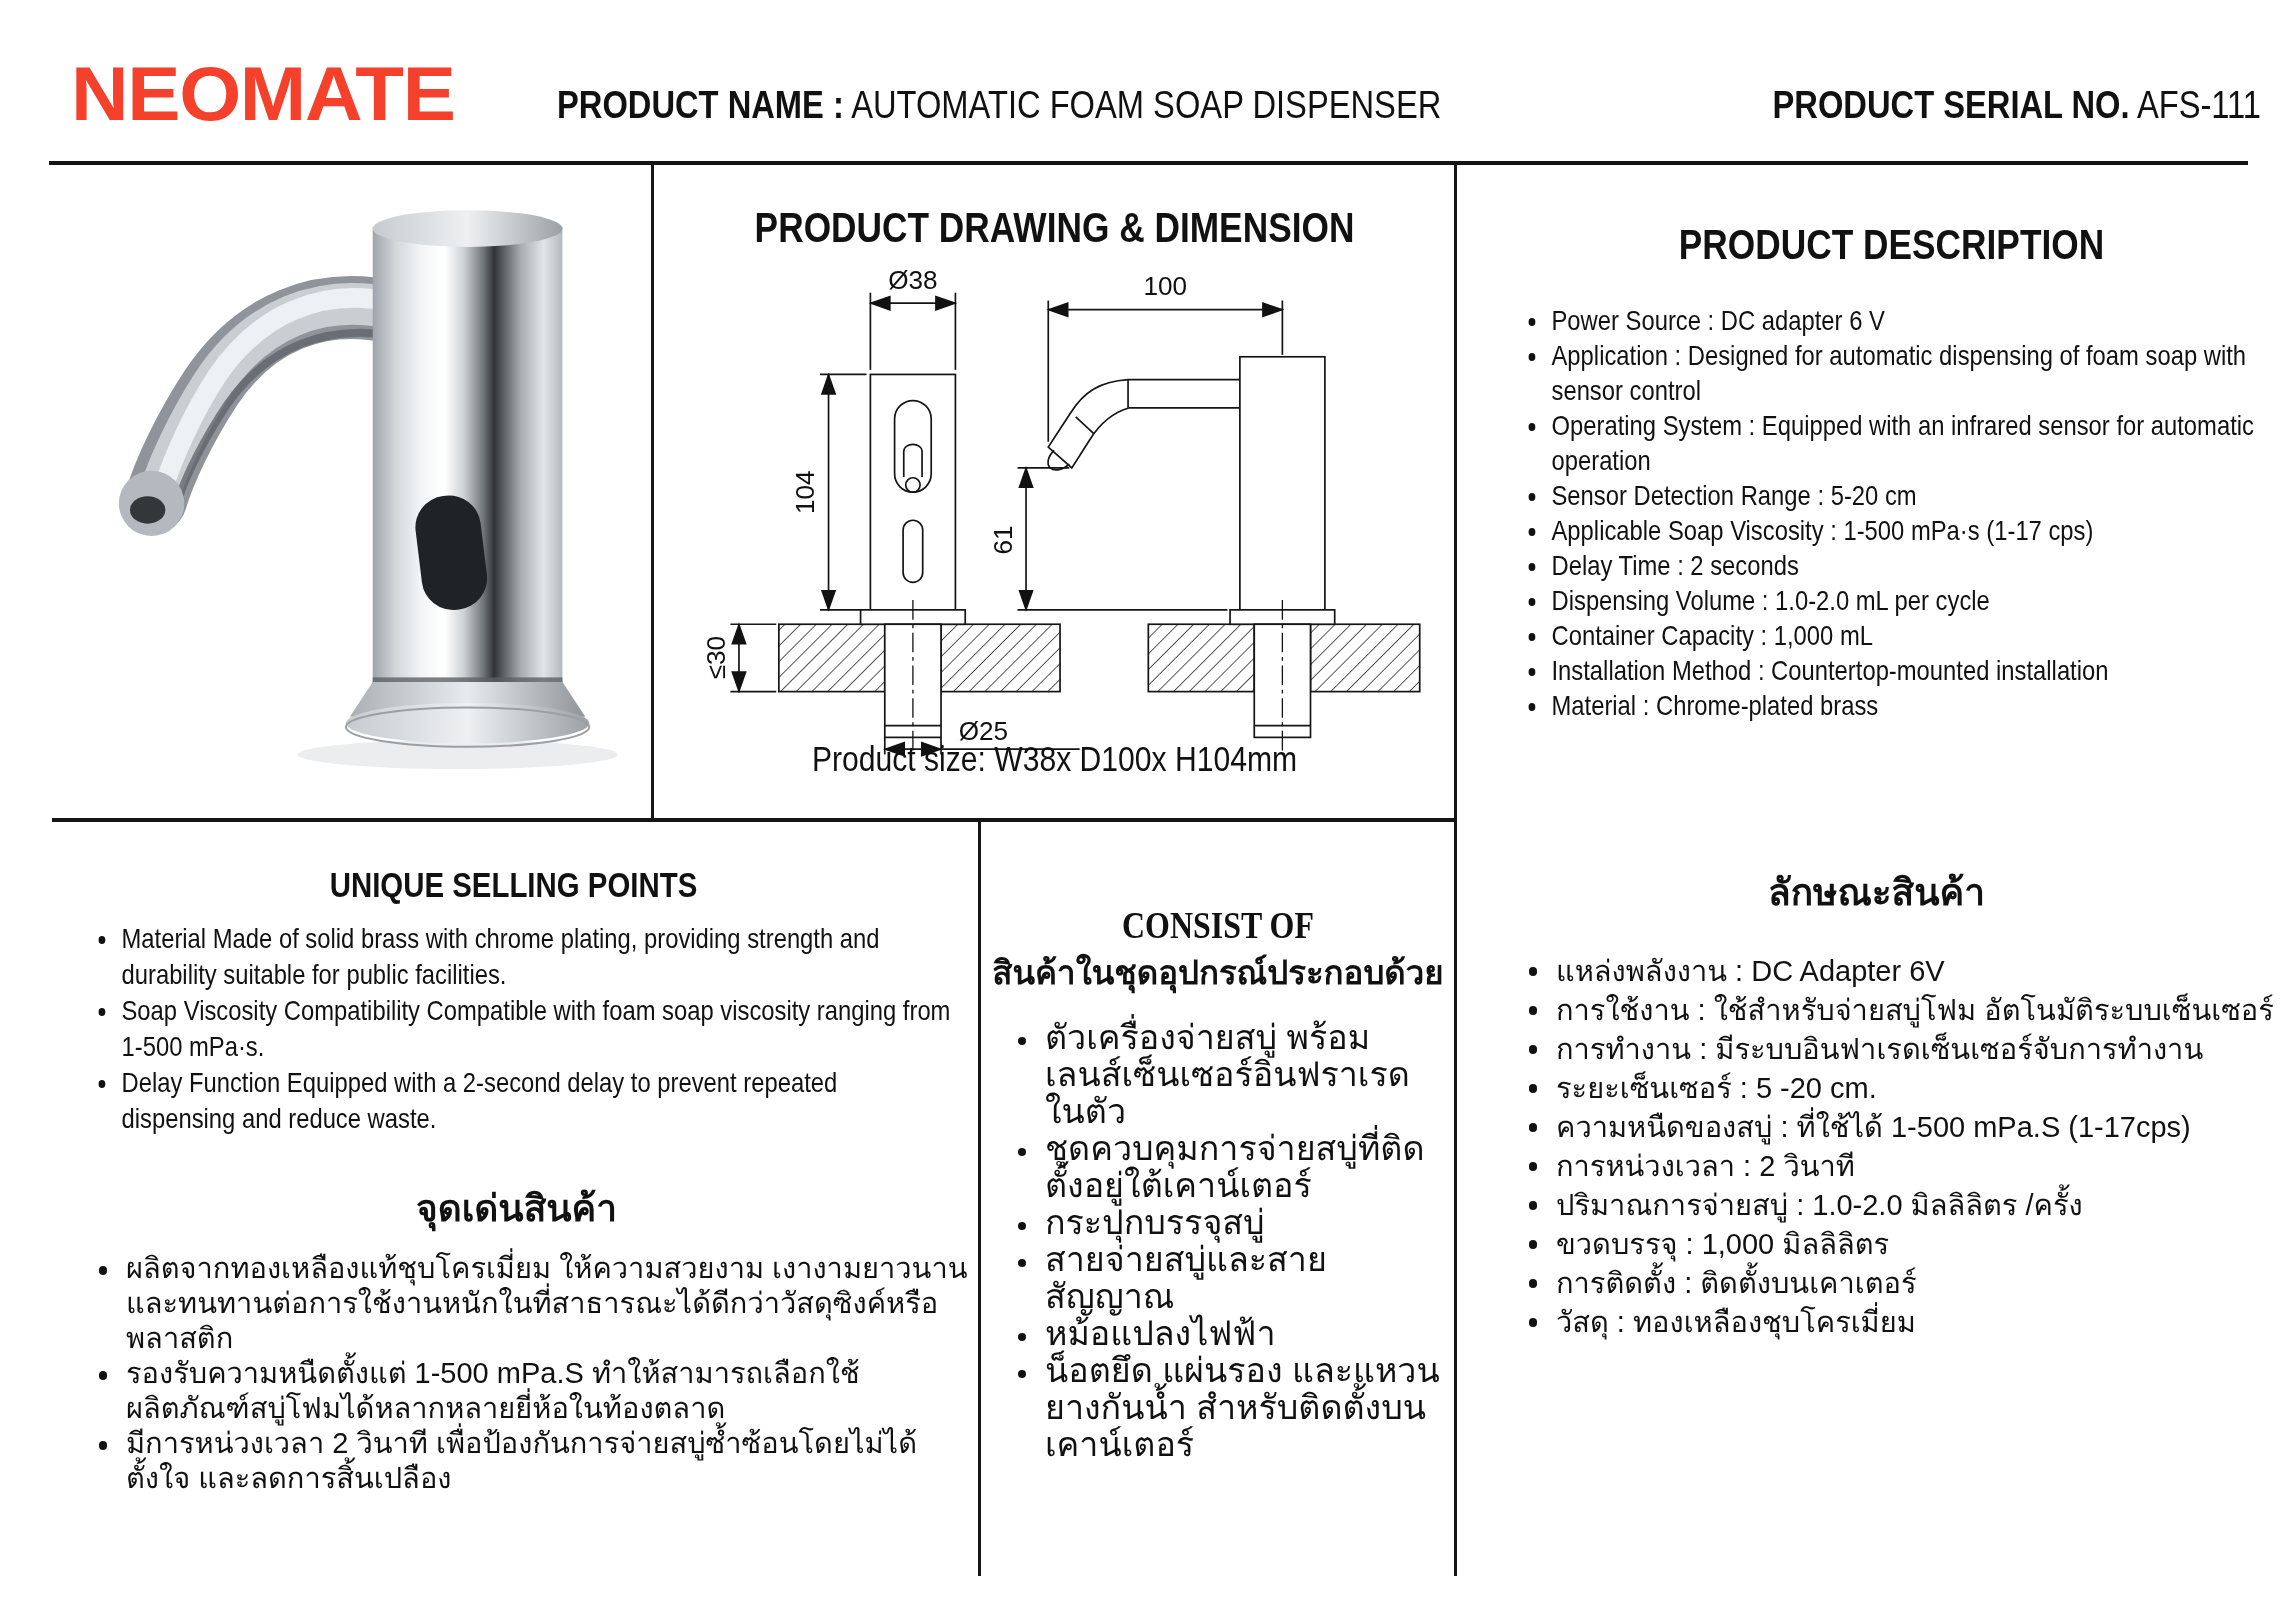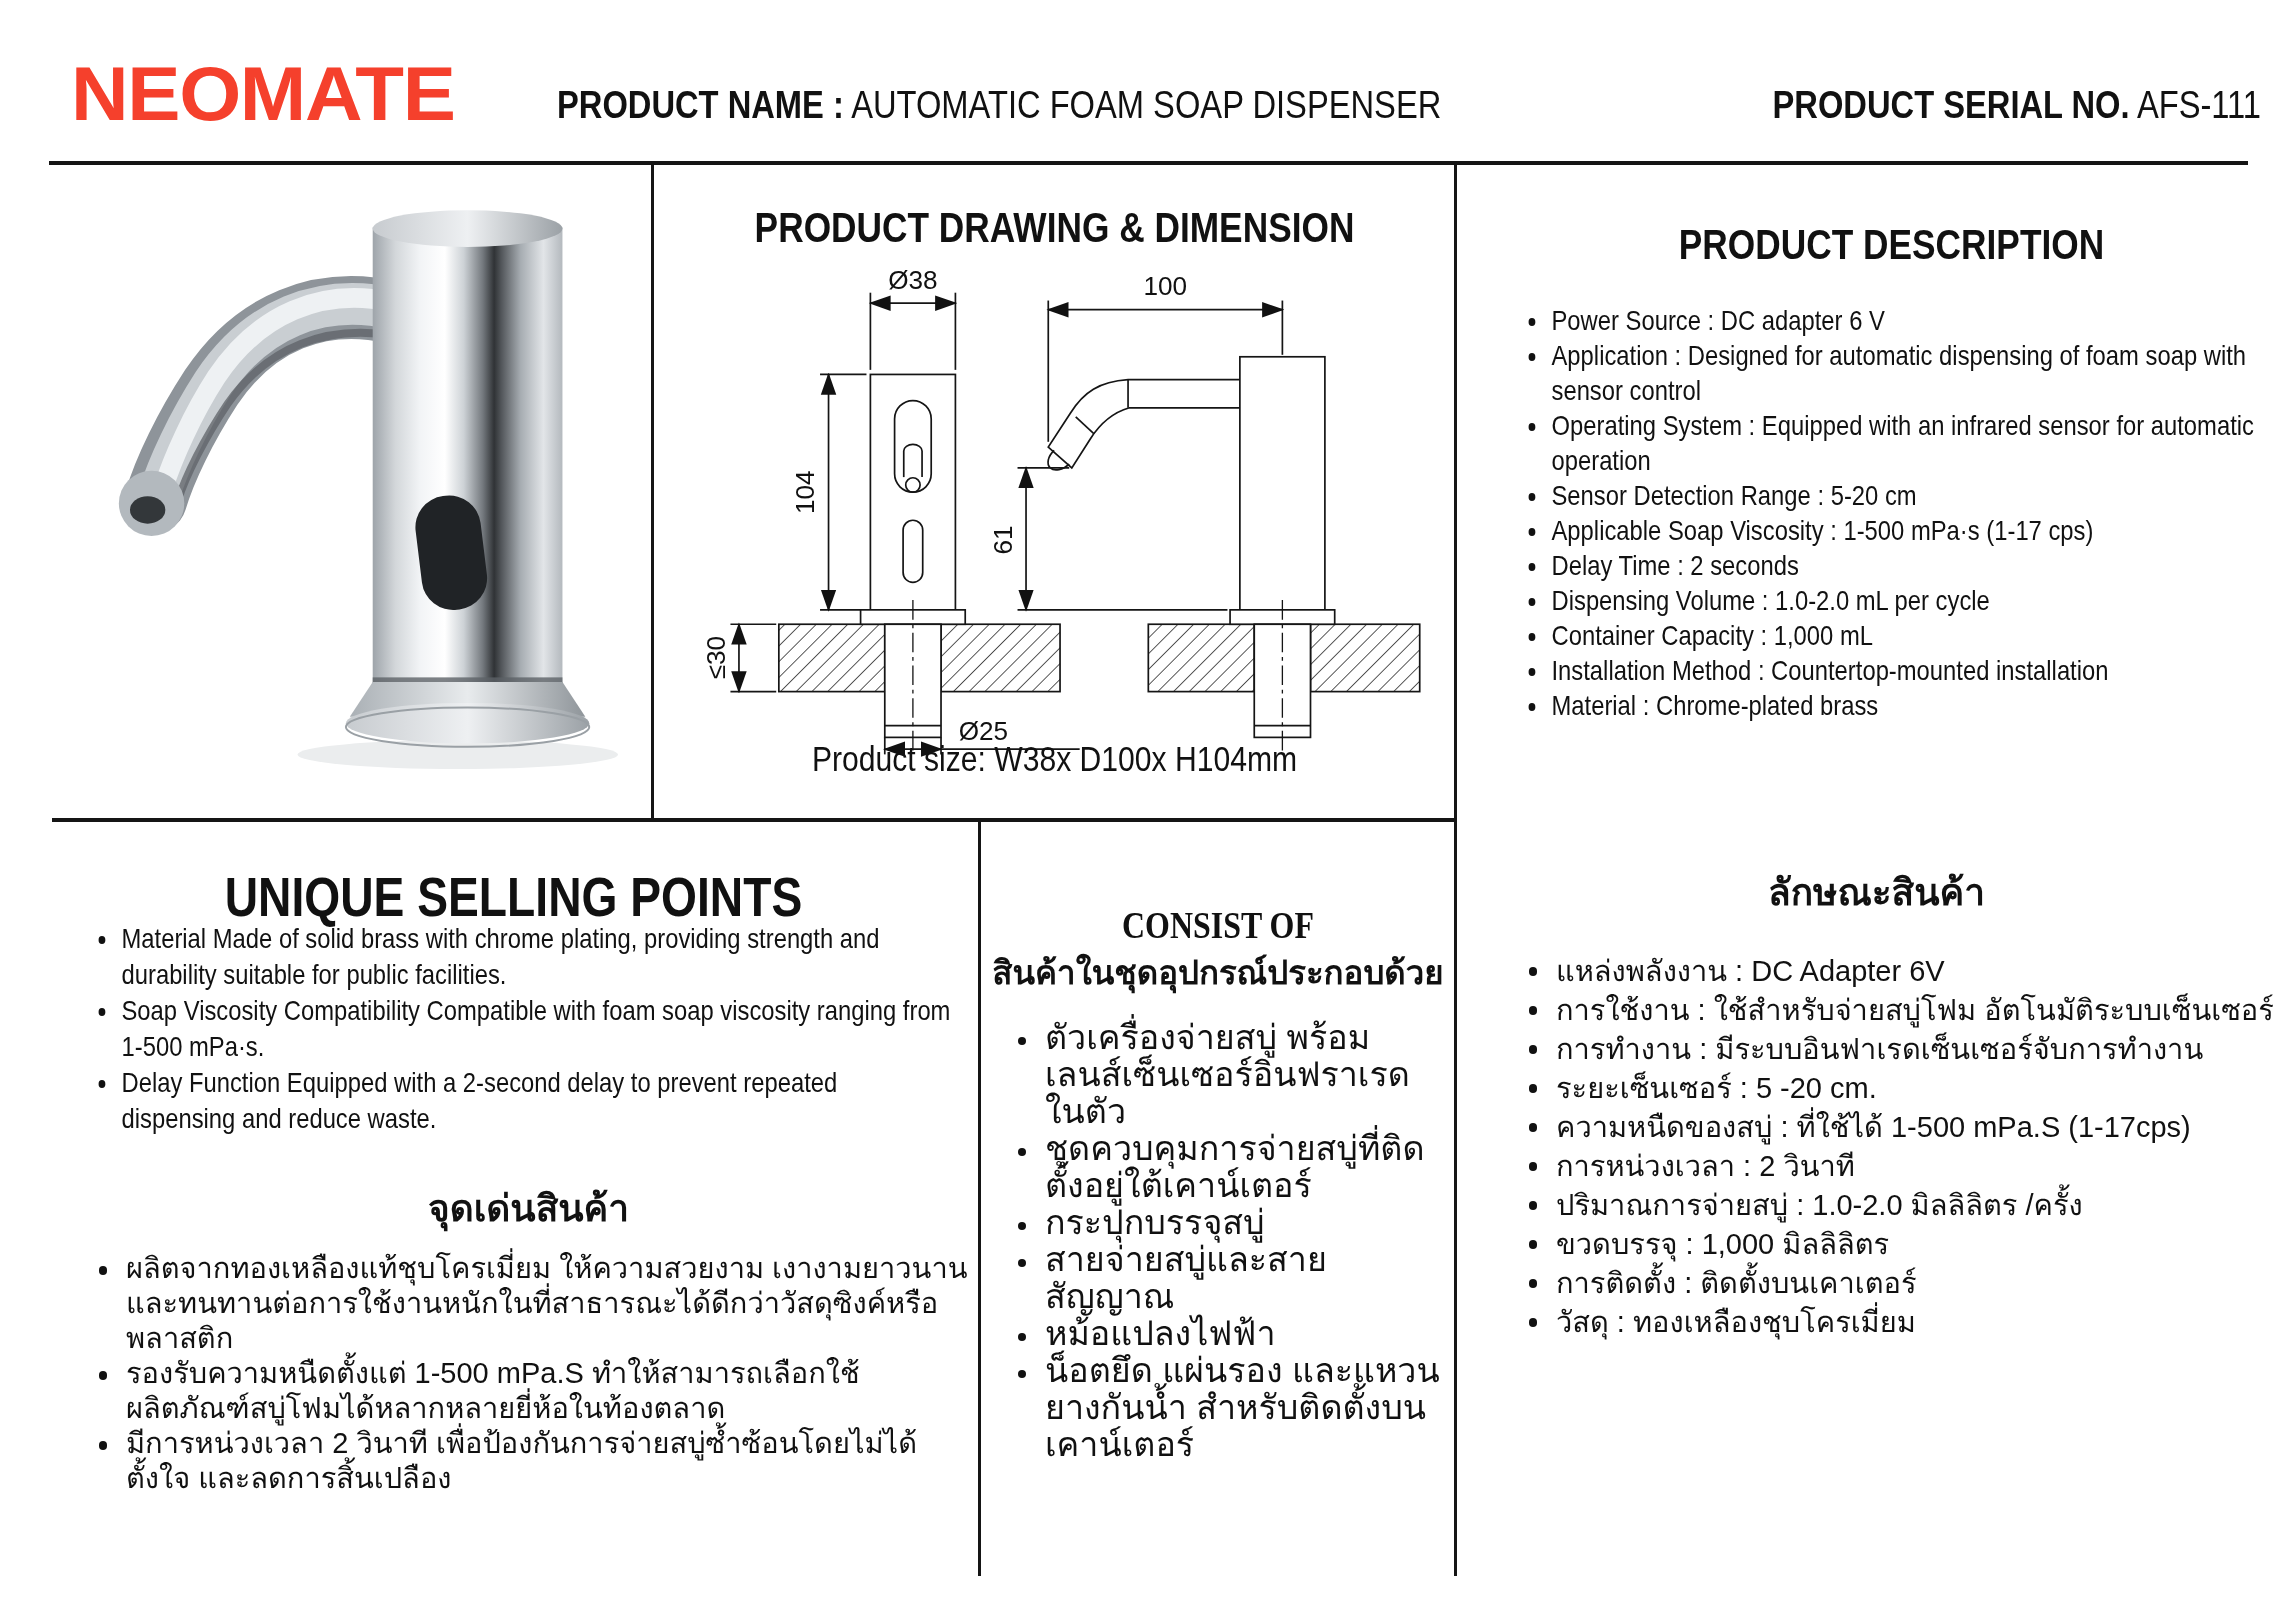--- a/index.html
+++ b/index.html
@@ -15,22 +15,22 @@
   .hdr-name{position:absolute;left:557px;top:84px;font-size:38px;white-space:nowrap;
         transform:scaleX(0.86);transform-origin:0 50%;}
   .hdr-serial{position:absolute;right:34px;top:84px;font-size:38px;white-space:nowrap;
         transform:scaleX(0.86);transform-origin:100% 50%;}
   .b{font-weight:bold;}
   
   .sec-title{position:absolute;text-align:center;font-weight:bold;white-space:nowrap;}
   .cond{transform:scaleX(0.84);transform-origin:50% 50%;display:block;}
   .t-drawing{left:654px;width:801px;top:204px;font-size:42px;}
   .t-desc{left:1457px;width:839px;top:221px;font-size:42px;padding-left:15px;}
-  .t-usp{left:49px;width:929px;top:865px;font-size:55px;}
-  .t-usp-th{left:64px;width:929px;top:1178px;font-size:37px;text-align:center;}
+  .t-usp{left:49px;width:929px;top:865px;font-size:35px;}
+  .t-usp-th{left:52px;width:929px;top:1178px;font-size:37px;text-align:center;}
   .t-consist{left:981px;width:474px;top:903px;font-size:38px;font-family:Liberation Serif, serif;}
   .t-consist-sub{left:981px;width:474px;top:946px;font-size:33px;}
   .t-char{left:1457px;width:839px;top:862px;font-size:37px;}
   
   .caption{position:absolute;left:654px;width:801px;top:739px;font-size:35px;
            text-align:center;white-space:nowrap;}
   .caption .cond{transform:scaleX(0.86);}
   
   ul.blist{list-style:none;margin:0;padding:0;position:absolute;}
   ul.blist li{position:relative;padding-left:30px;}

